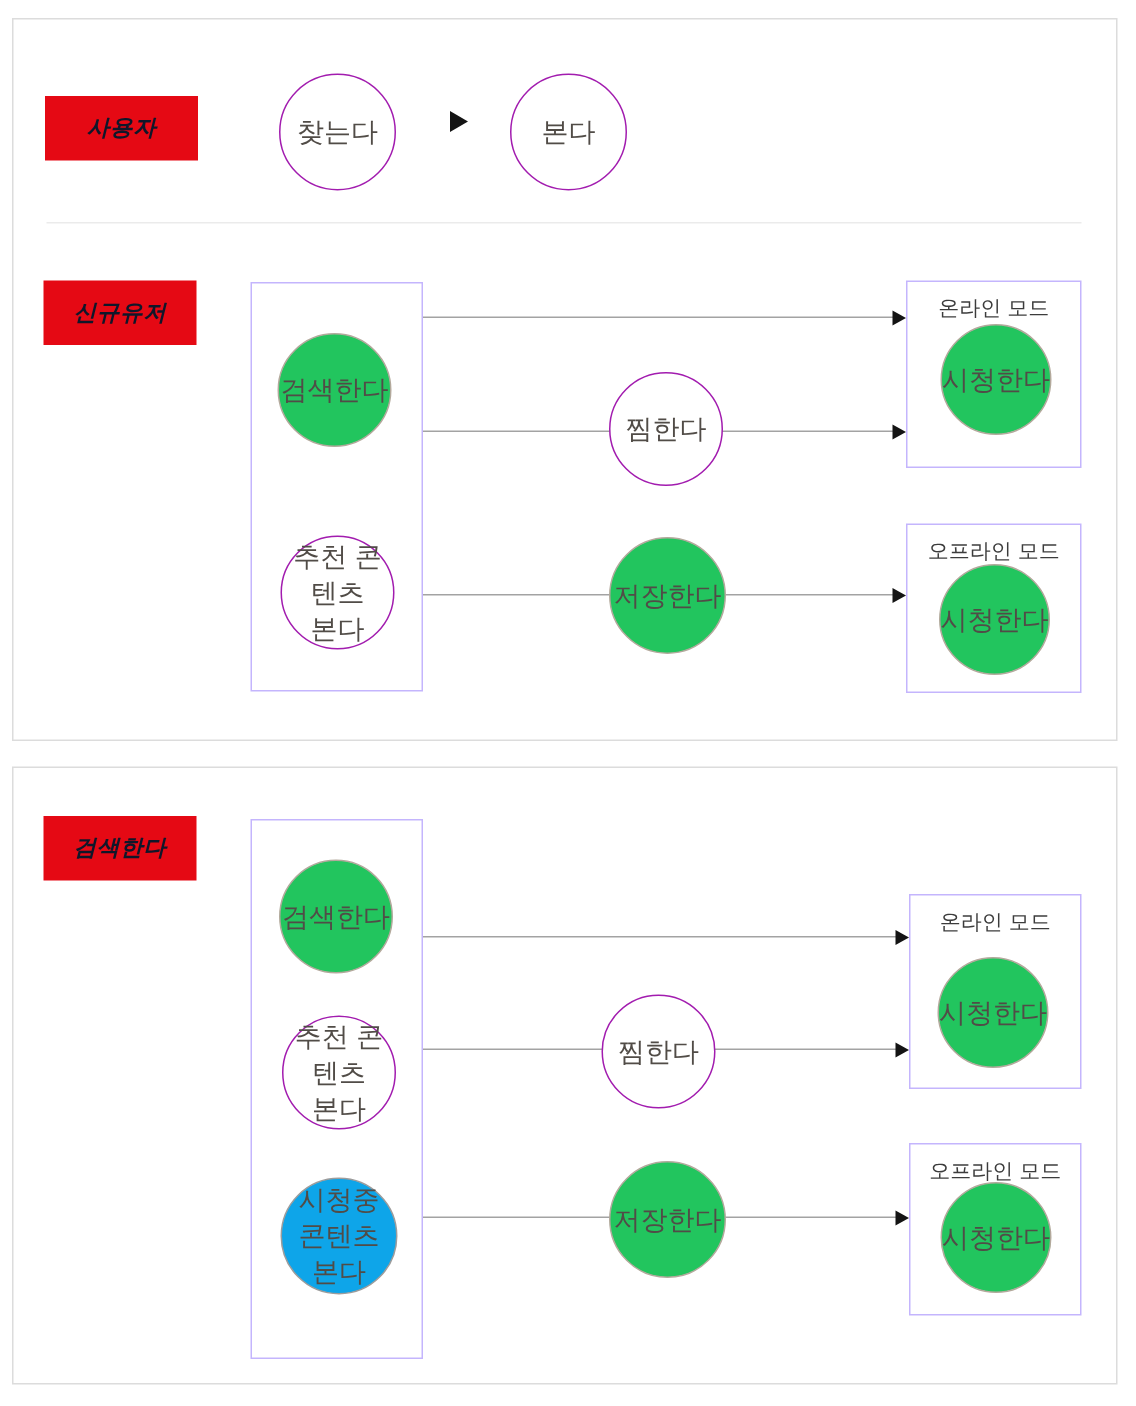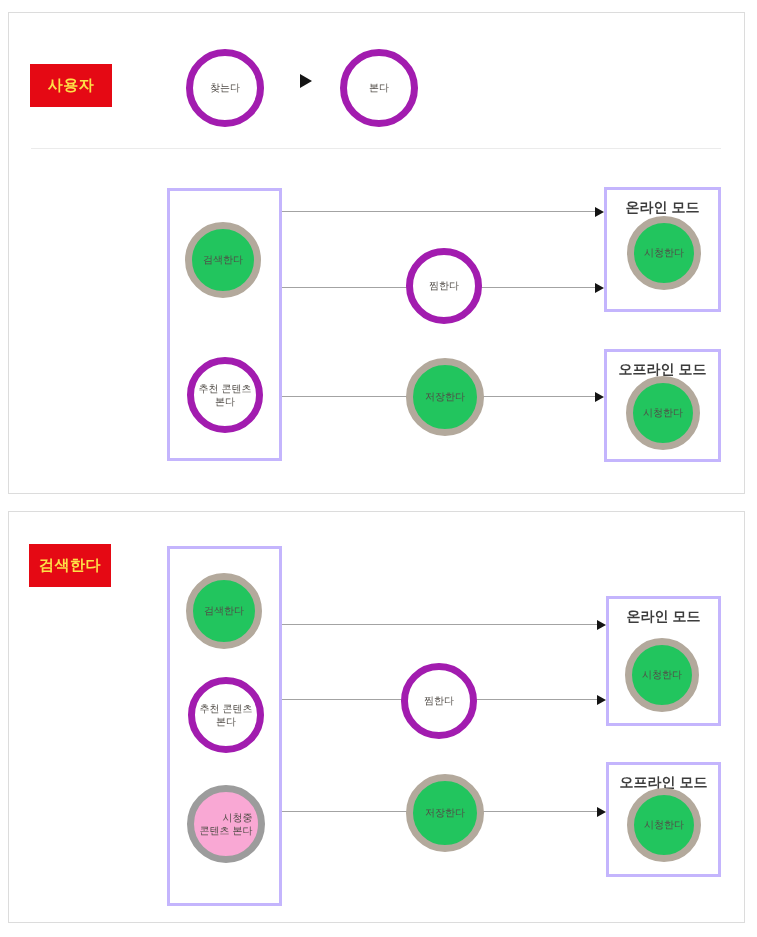--- a/index.html
+++ b/index.html
@@ -14,52 +14,52 @@
     position: absolute;
     left: 8px; width: 735px;
     background: #fff;
     border: 1px solid #dcdcdc;
   }
   #panel-top { top: 12px; height: 480px; }
   #panel-bottom { top: 511px; height: 410px; }
 
   .badge {
     position: absolute;
-    width: 82px; height: 43px;
+    width: 102px; height: 43px;
     background: #e50914;
-    color: #fde047;
+    color: #0f172a;
     font-size: 15px; font-weight: bold;
     display: flex; align-items: center; justify-content: center;
     letter-spacing: 0.5px;
+    font-style: italic;
   }
   #badge-user { left: 21px; top: 51px; }
   #badge-newuser { left: 20px; top: 174px; }
   #badge-existinguser { left: 20px; top: 32px; }
 
   .circle {
     position: absolute;
     border-radius: 50%;
     background: #ffffff;
-    border: 7px solid #a21caf;
+    border: 1px solid #a21caf;
     display: flex; align-items: center; justify-content: center;
     text-align: center;
-    font-size: 10px; color: #514c47;
+    font-size: 18px; color: #514c47;
     line-height: 1.35;
     white-space: pre-line;
     box-sizing: border-box;
   }
   .circle.peach { background: #22c55e; border-color: #b3a99c; }
-  .circle.grayfill { background: #f9a8d4; border-color: #9c9c9c; text-align: right; }
+  .circle.grayfill { background: #0ea5e9; border-color: #9c9c9c; }
 
   .groupbox, .modebox {
     position: absolute;
     background: #ffffff;
-    border: 3px solid #c4b5fd;
+    border: 1px solid #c4b5fd;
     box-sizing: border-box;
-    font-weight: bold;
   }
   .modebox-title {
     position: absolute;
     top: 9px; left: 0; width: 100%;
     text-align: center;
     font-size: 14px; color: #3c3c3c;
   }
 
   .flow-line {
     position: absolute;
@@ -135,20 +135,21 @@
 
 <section class="panel" id="panel-top">
 
   <div class="badge" id="badge-user">사용자</div>
   <div class="circle" id="t-find">찾는다</div>
   <div class="play-tri" id="t-playtri"></div>
   <div class="circle" id="t-watch0">본다</div>
 
   <div class="divider"></div>
 
+  <div class="badge" id="badge-newuser">신규유저</div>
 
   <div class="flow-line" id="t-line1"></div>
   <div class="flow-line" id="t-line2"></div>
   <div class="flow-line" id="t-line3"></div>
   <div class="arrowhead" id="t-arrow1"></div>
   <div class="arrowhead" id="t-arrow2"></div>
   <div class="arrowhead" id="t-arrow3"></div>
 
   <div class="groupbox" id="t-grouprect"></div>
   <div class="circle peach" id="t-search">검색한다</div>

